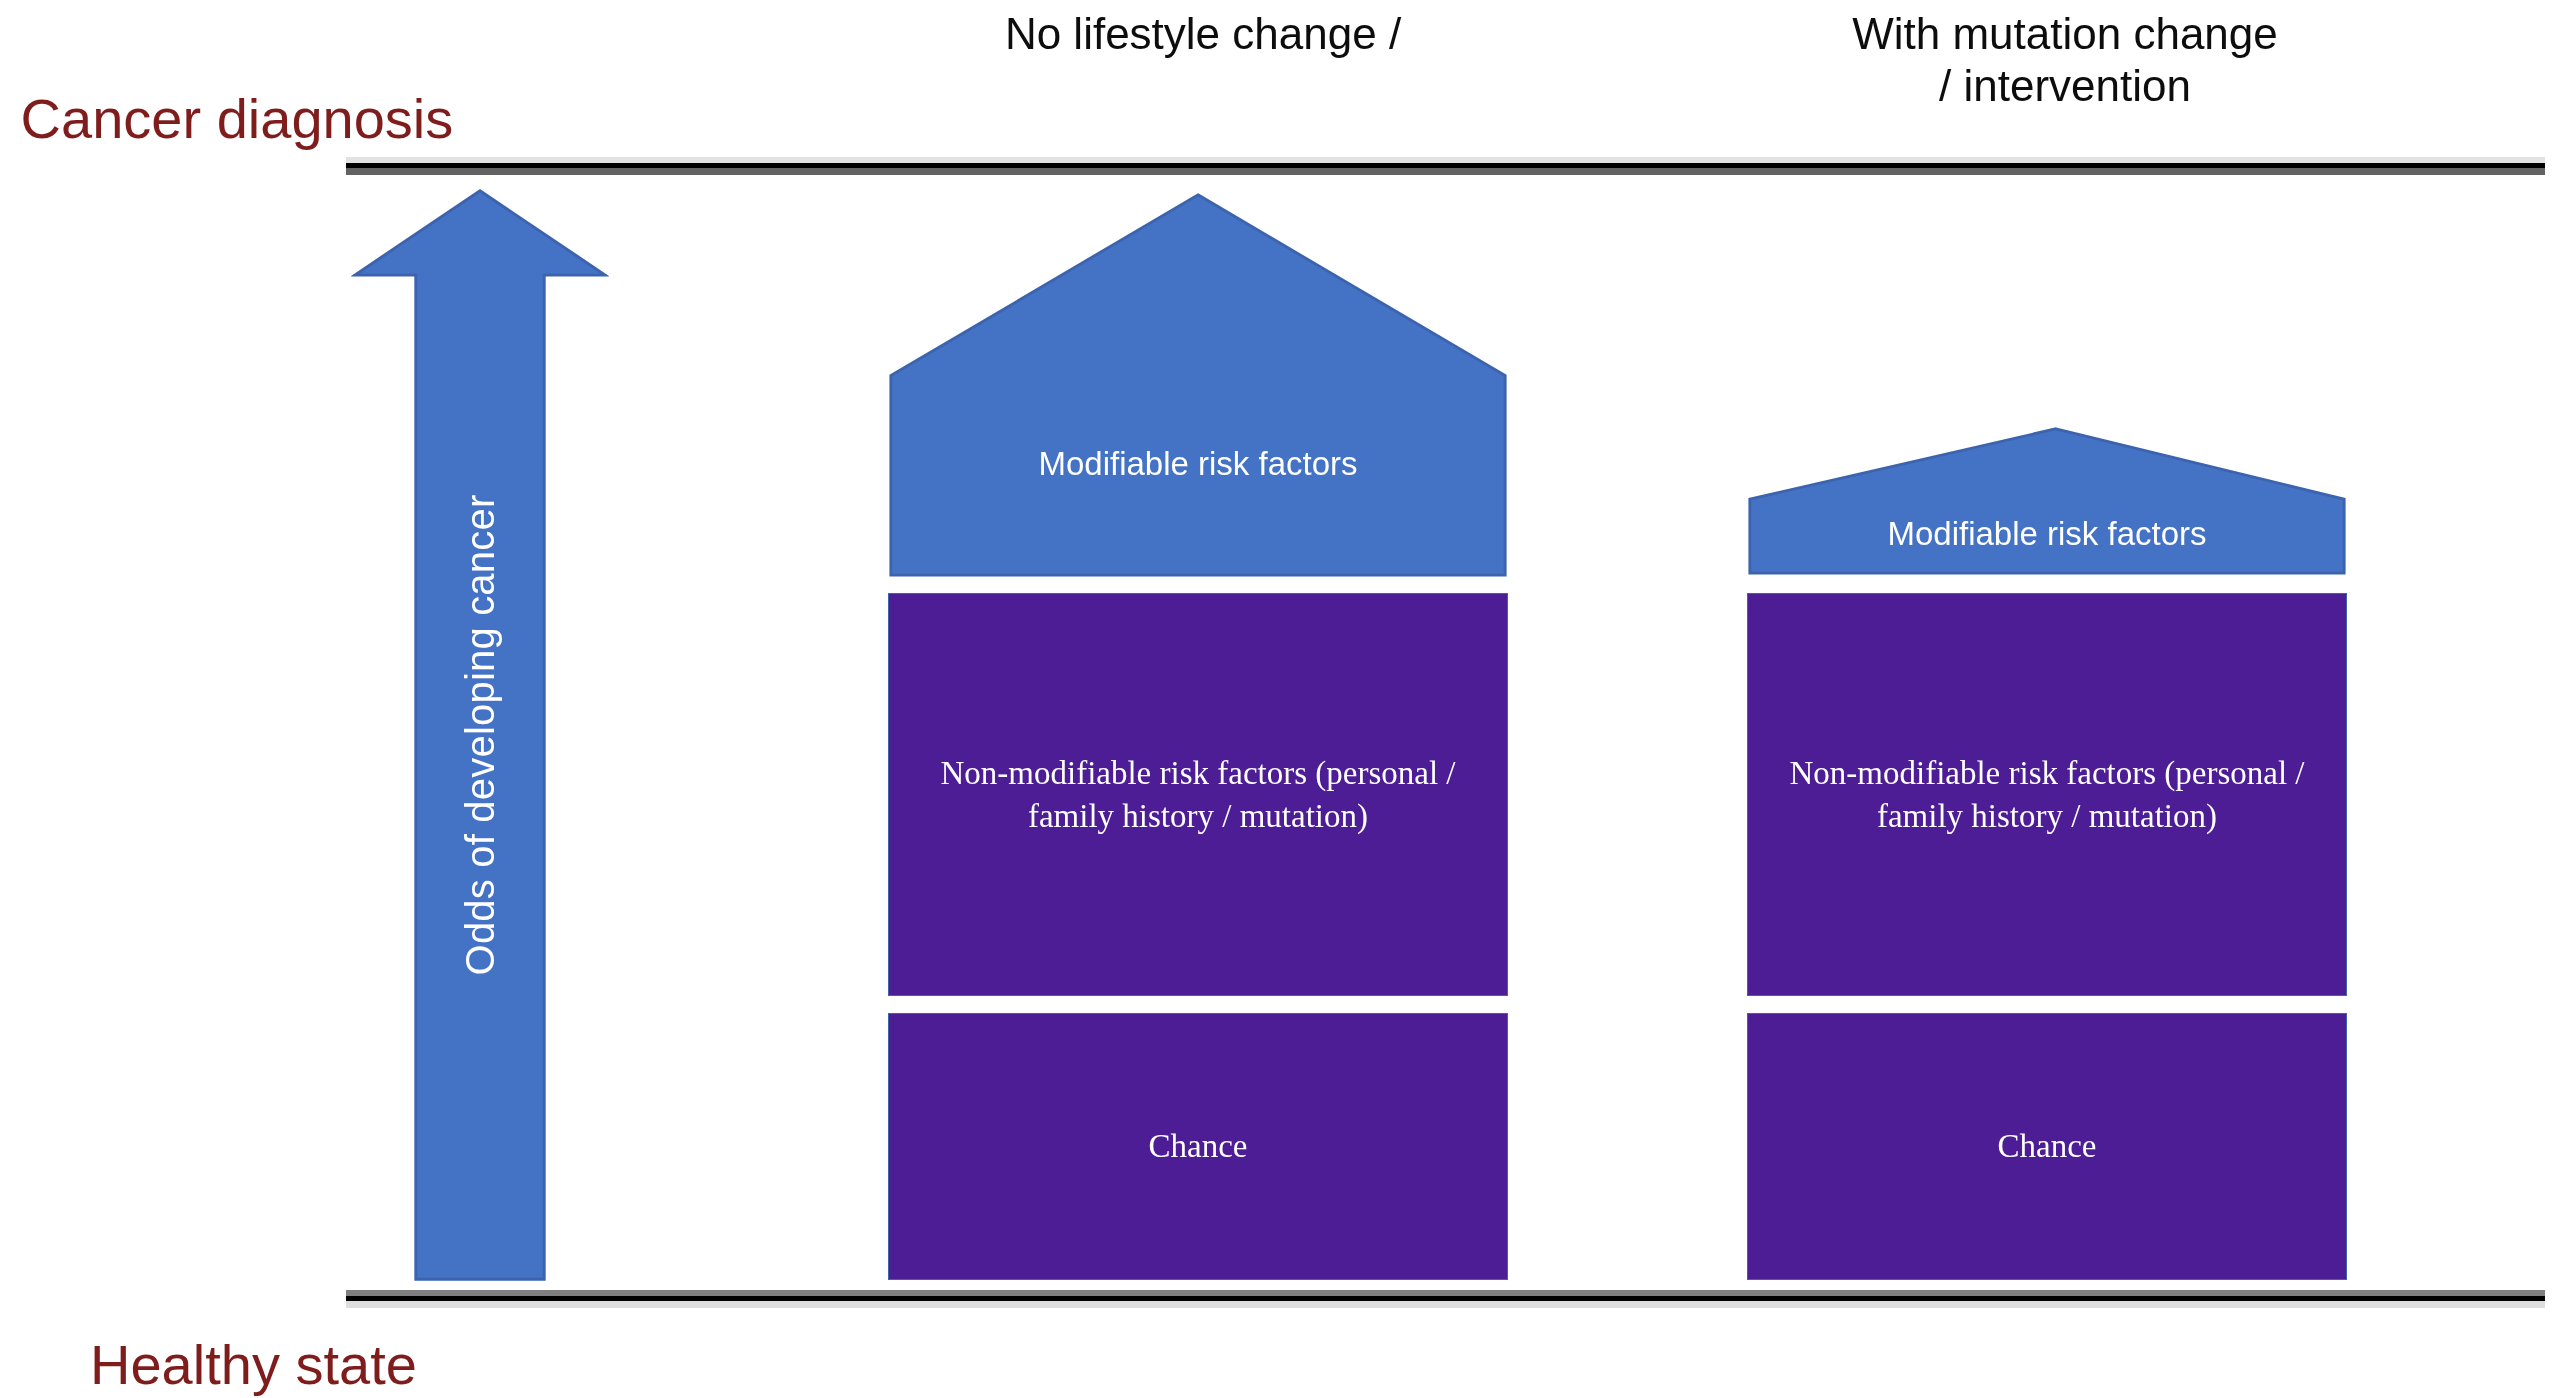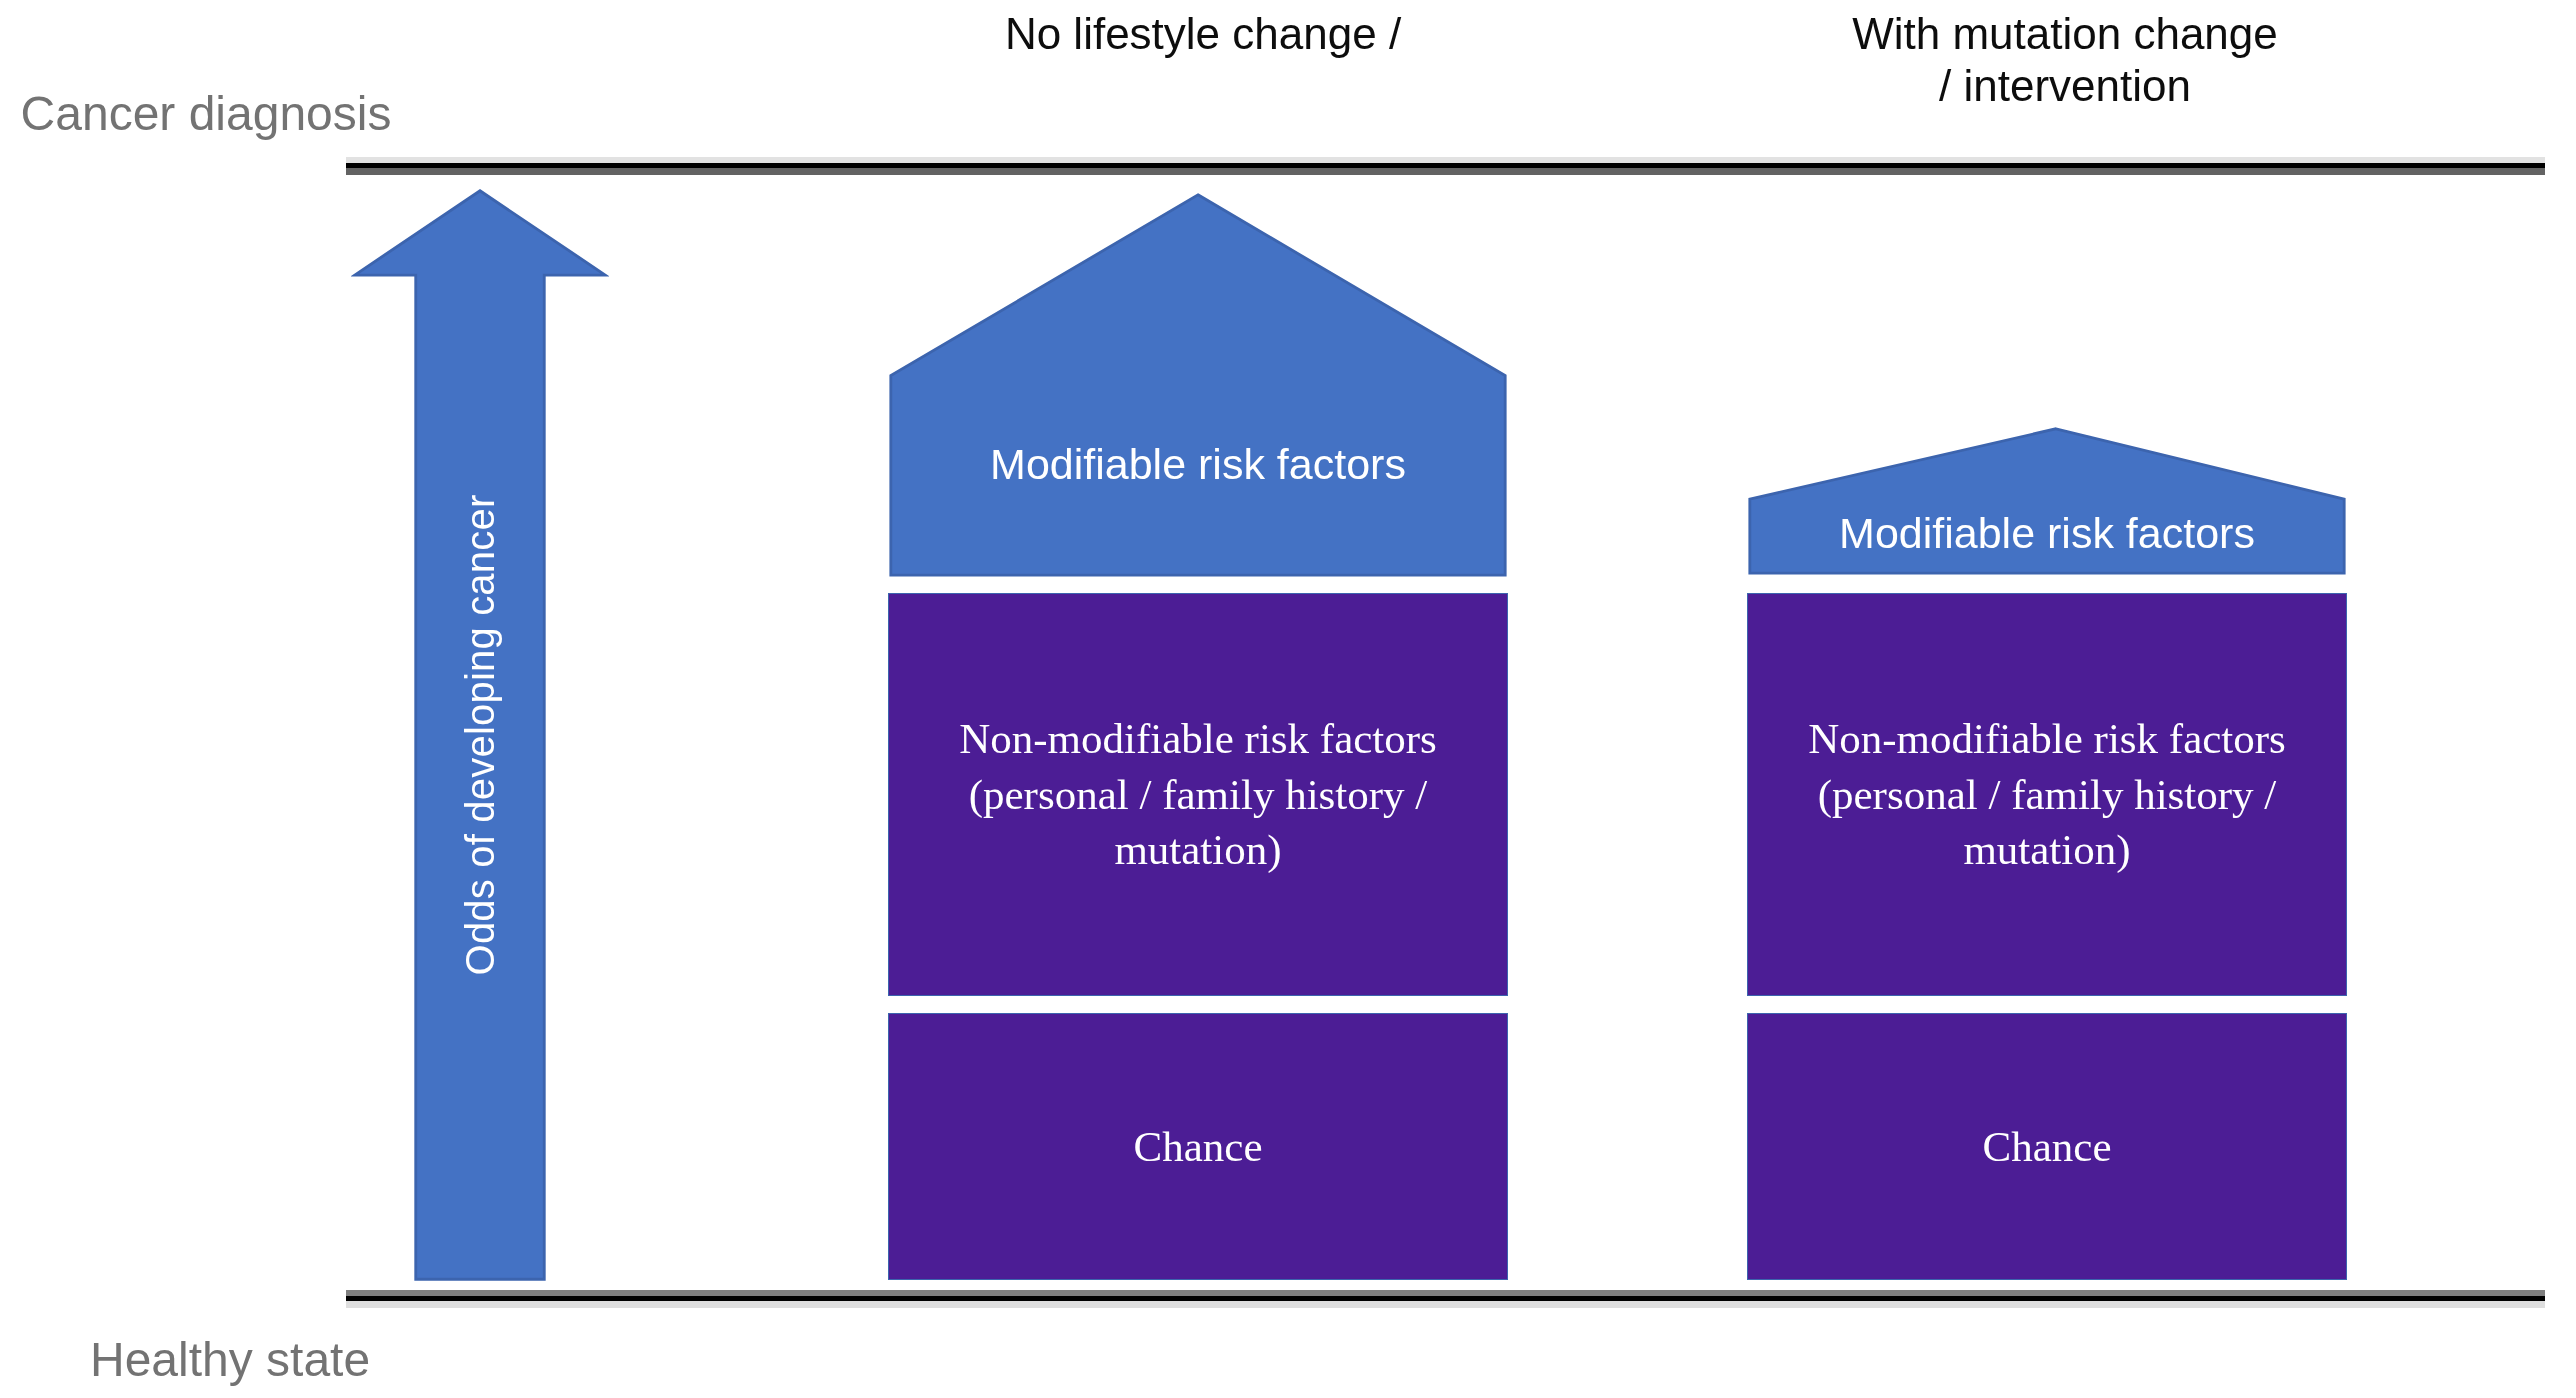--- a/index.html
+++ b/index.html
@@ -69,22 +69,22 @@
   .rule-bottom .shade {
     position: absolute;
     left: 0; top: 11.2px;
     width: 100%; height: 6.6px;
     background: #dedede;
   }
 
   
   .axis-caption {
     position: absolute;
-    color: #737373;
-    font-size: 48px;
+    color: #7f1d1d;
+    font-size: 56px;
     line-height: 1.18;
     white-space: nowrap;
   }
   #caption-cancer { left: 20.6px; top: 86px; }
   #caption-healthy { left: 90px; top: 1316px; margin-top: 16px; }
 
   
   .col-header {
     position: absolute;
     text-align: center;
@@ -128,21 +128,21 @@
     position: absolute;
     left: 0;
     width: 100%;
     box-sizing: border-box;
     color: #ffffff;
     display: flex;
     align-items: center;
     justify-content: center;
     text-align: center;
     line-height: 1.30;
-    font-size: 43px;
+    font-size: 33px;
   }
   .block-pent {
     background: transparent;
   }
   .block-pent svg {
     position: absolute;
     left: 0; top: 0;
     width: 100%; height: 100%;
   }
   .pent-label {

